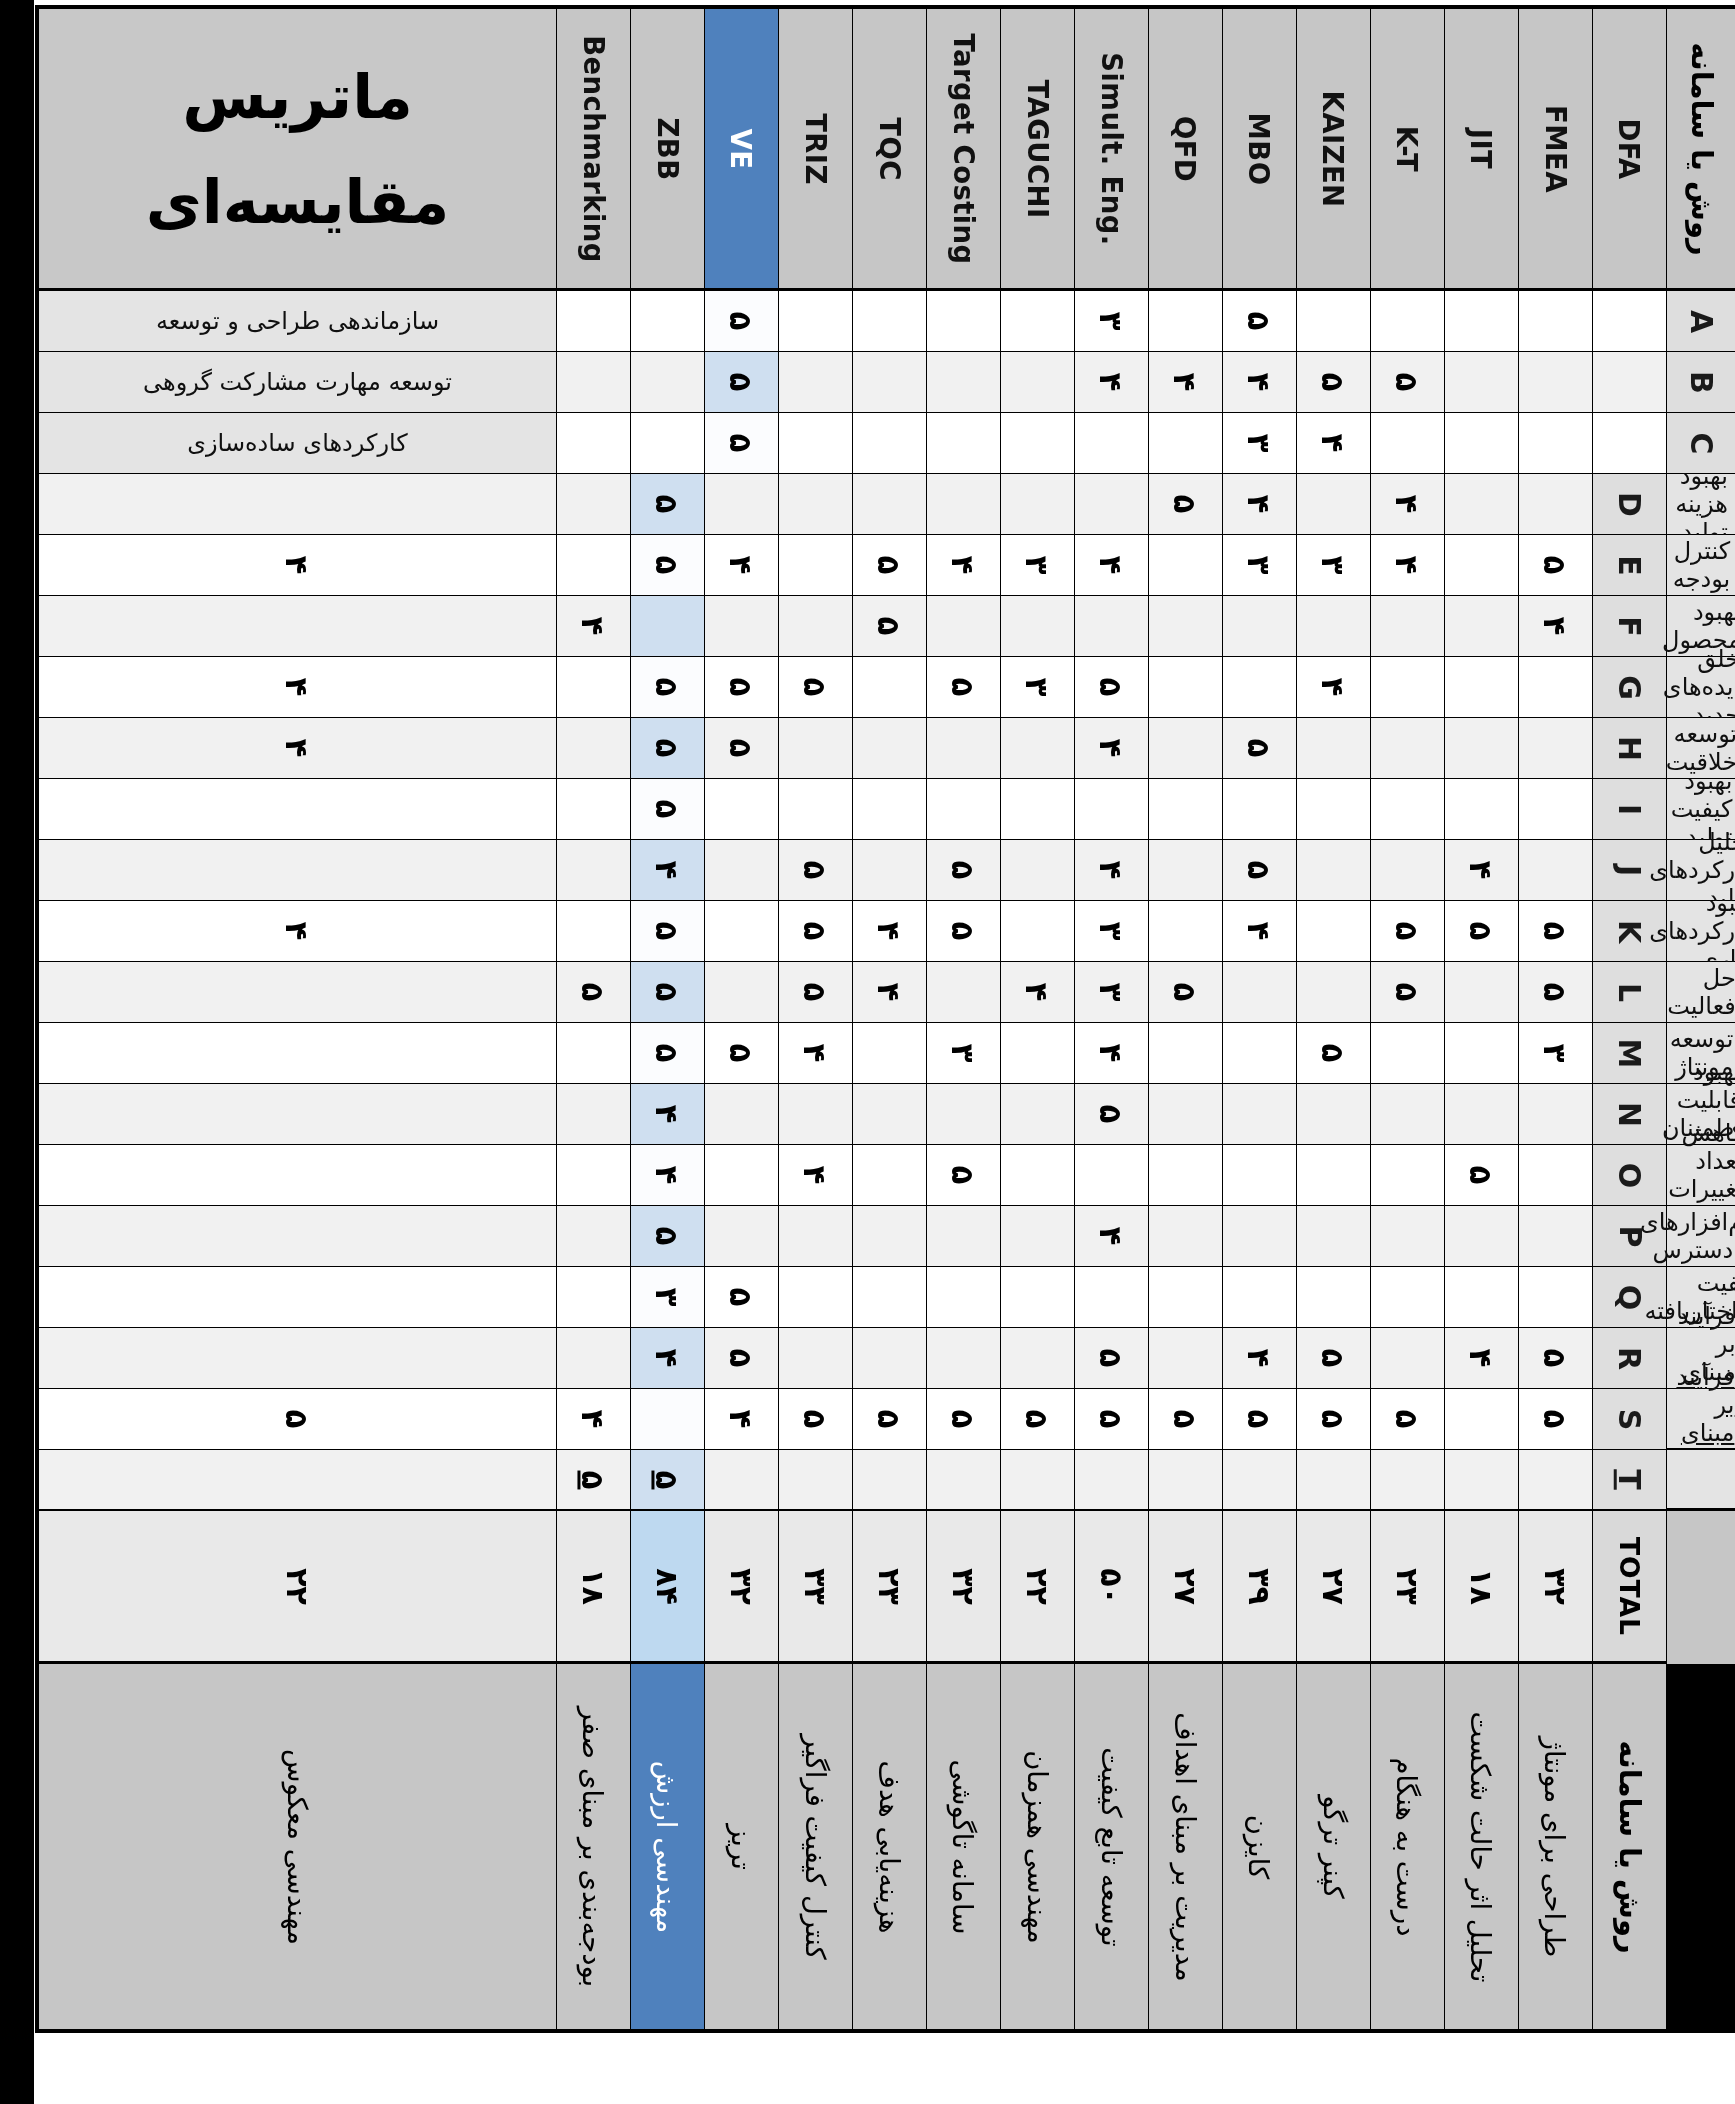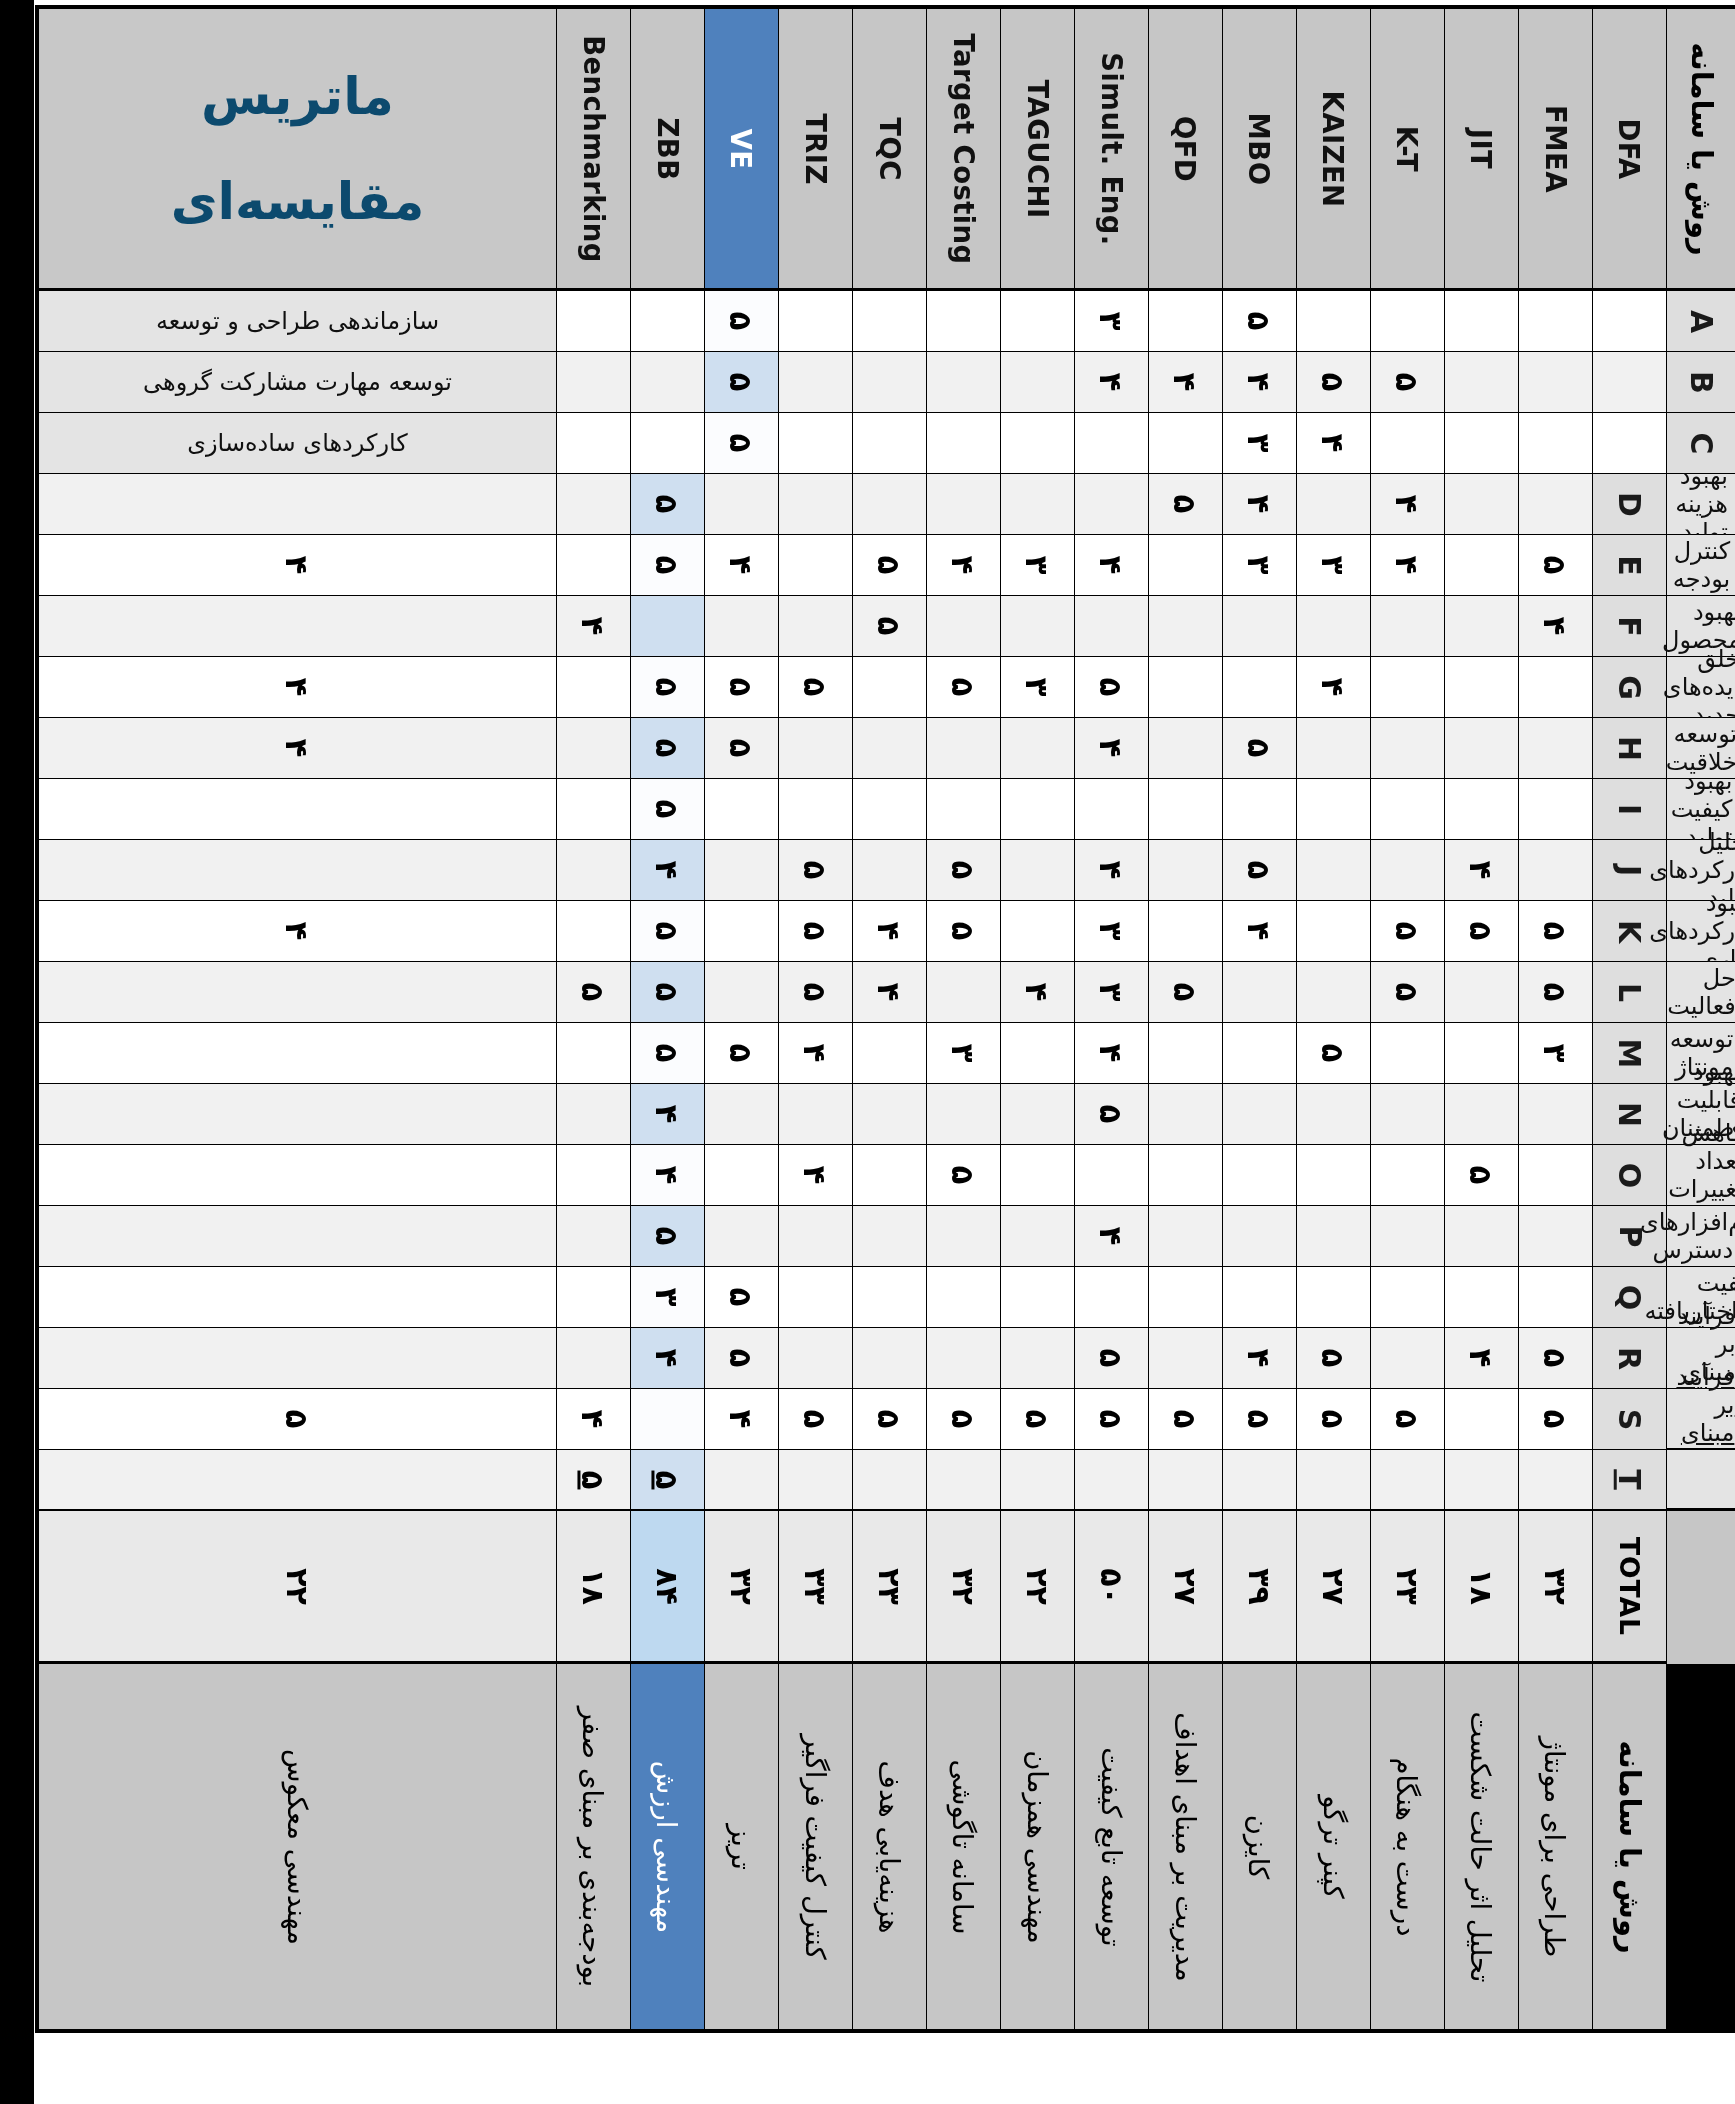--- a/index.html
+++ b/index.html
@@ -10,21 +10,21 @@
           display:grid;
           grid-template-columns:518px repeat(15,74px) 69px;
           grid-template-rows:282px repeat(20,61px) 153px 365px;}
   .cell{box-sizing:border-box;border-right:1.8px solid #000;border-bottom:1.8px solid #000;
         display:flex;align-items:center;justify-content:center;overflow:visible;}
   .cell:nth-child(17n){border-right:none;}
   
   .hdr{background:#c6c6c6;}
   .hdr-ve{background:#4f81bd;}
   .title-cell{background:#c8c8c8;flex-direction:column;}
-  .title-line{font-size:51px;font-weight:bold;color:#0c4a6e;line-height:105px;direction:rtl;}
+  .title-line{font-size:61px;font-weight:bold;color:#000000;line-height:105px;direction:rtl;}
   .eng{font-size:27.5px;font-weight:bold;color:#111;letter-spacing:0.4px;}
   .rot{transform:rotate(90deg);white-space:nowrap;}
   .corner-txt{font-size:29px;font-weight:bold;direction:rtl;color:#000;}
   
   .rowlabel{background:#e4e4e4;font-size:24px;color:#101010;direction:rtl;padding:0 12.4px;}
   .letter{background:#dedede;font-size:30px;font-weight:bold;color:#1a1a1a;}
   .val{font-size:31px;font-weight:600;color:#000;}
   .w{background:#ffffff;}
   .g{background:#f1f1f1;}
   .ve-w{background:#fbfcfe;}

